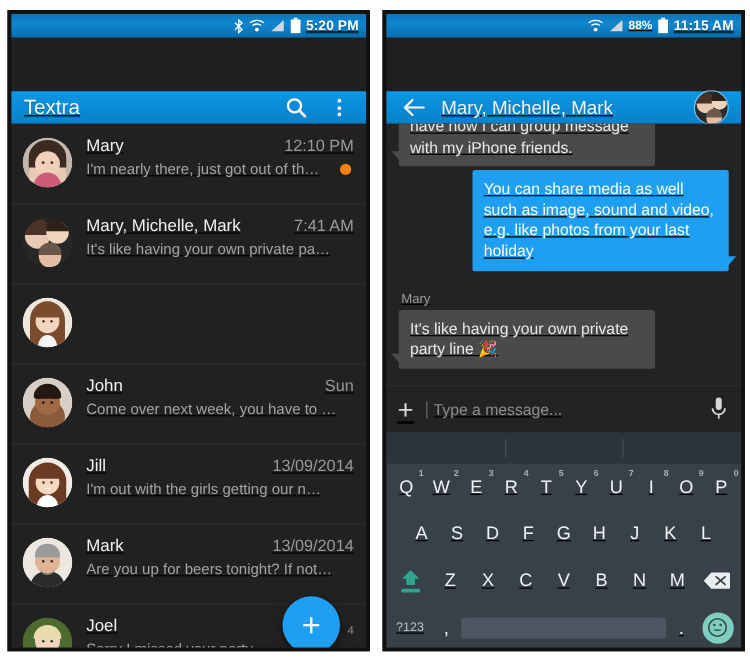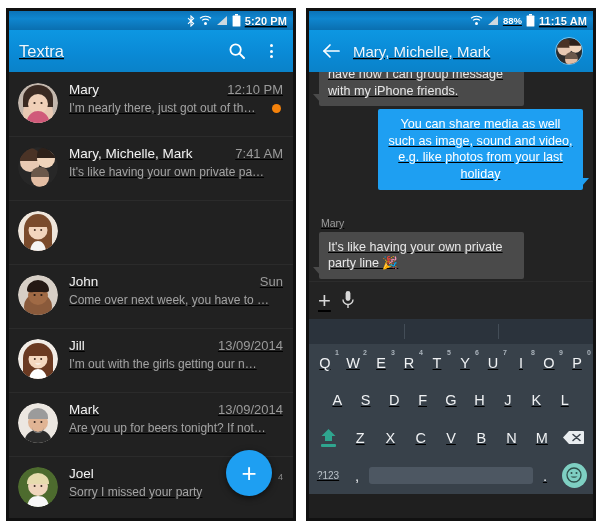--- a/index.html
+++ b/index.html
@@ -32,25 +32,26 @@
     color: #ffffff;
     font-size: 10.5px;
     position: relative;
   }
   .statusbar .clock { font-size: 11px; letter-spacing: .1px; font-weight: 600; text-shadow: 0 1px 1px rgba(0,0,0,.4); }
   .sicon { display:inline-flex; align-items:center; }
   .battpct { font-size: 9.5px; font-weight:700; }
 
   
   .appbar {
-    height: 42px;
+    height: 26px;
     background: linear-gradient(to bottom, #0d97e2 0%, #0a8ad6 55%, #0a82c9 100%);
     display: flex; align-items: center;
     padding: 0 10px; gap: 10px;
     color: #fff;
+    margin-top: 43px;
   }
   .appbar .title {
     font-size: 16.5px; color:#eef8ff; flex: 1;
     text-shadow: 0 1px 1px rgba(0,0,0,.25);
     white-space: nowrap; overflow: hidden;
   }
   .appbar .title.convo { font-size: 15px; }
   .icon-btn { width: 24px; height: 24px; display:flex; align-items:center; justify-content:center; cursor:pointer; }
   .kebab { display:flex; flex-direction:column; gap:2.5px; align-items:center; }
   .kebab i { width:3px; height:3px; background:#fff; border-radius:50%; display:block; }
@@ -87,21 +88,21 @@
   .bubble.out { background:#1e9ff2; color:#ffffff; border-radius:2px; margin-left:auto; }
   .bubble.in::after {
     content:""; position:absolute; left:-6px; bottom:4px;
     border-width: 0 7px 8px 0; border-style: solid; border-color: transparent #4a4a4a transparent transparent;
   }
   .bubble.out::after {
     content:""; position:absolute; right:-6px; bottom:4px;
     border-width: 8px 7px 0 0; border-style: solid; border-color: #1e9ff2 transparent transparent transparent;
   }
   .row-in  { display:flex; margin-bottom: 3px; }
-  .row-out { display:flex; margin-bottom: 27px; text-align: center; }
+  .row-out { display:flex; margin-bottom: 16px; }
   .sender { font-size: 10.5px; color:#9b9b9b; margin: 0 0 3px 2px; }
   .clip-top { margin-top:-13px; }
 
   
   .composer { height: 38px; background:#232323; display:flex; align-items:center; padding: 0 9px; gap: 10px; border-top:1px solid #2c2c2c;}
   .plus { color:#d8d8d8; font-size: 22px; font-weight:300; line-height:1; }
   .msgin { flex:1; font-size: 12.6px; color:#8d8d8d; border-left:1px solid #6a6a6a; padding-left: 5px; }
   .mic { width:16px; height:22px; flex:none; }
 
   
@@ -459,20 +460,21 @@
       <div>
         <div class="sender">Mary</div>
         <div class="row-in">
           <div class="bubble in">It's like having your own private party line 🎉</div>
         </div>
       </div>
     </div>
 
     <div class="composer">
       <span class="plus">+</span>
+      <span class="msgin">Type a message...</span>
       <span class="mic">
         <svg width="14" height="20" viewBox="0 0 14 20">
           <rect x="4.6" y="1" width="4.8" height="10" rx="2.4" fill="#d8d8d8"></rect>
           <path d="M2 9.5a5 5 0 0 0 10 0" fill="none" stroke="#d8d8d8" stroke-width="1.4"></path>
           <line x1="7" y1="14.5" x2="7" y2="18" stroke="#d8d8d8" stroke-width="1.4"></line>
         </svg>
       </span>
     </div>
 
     <div class="kb">

